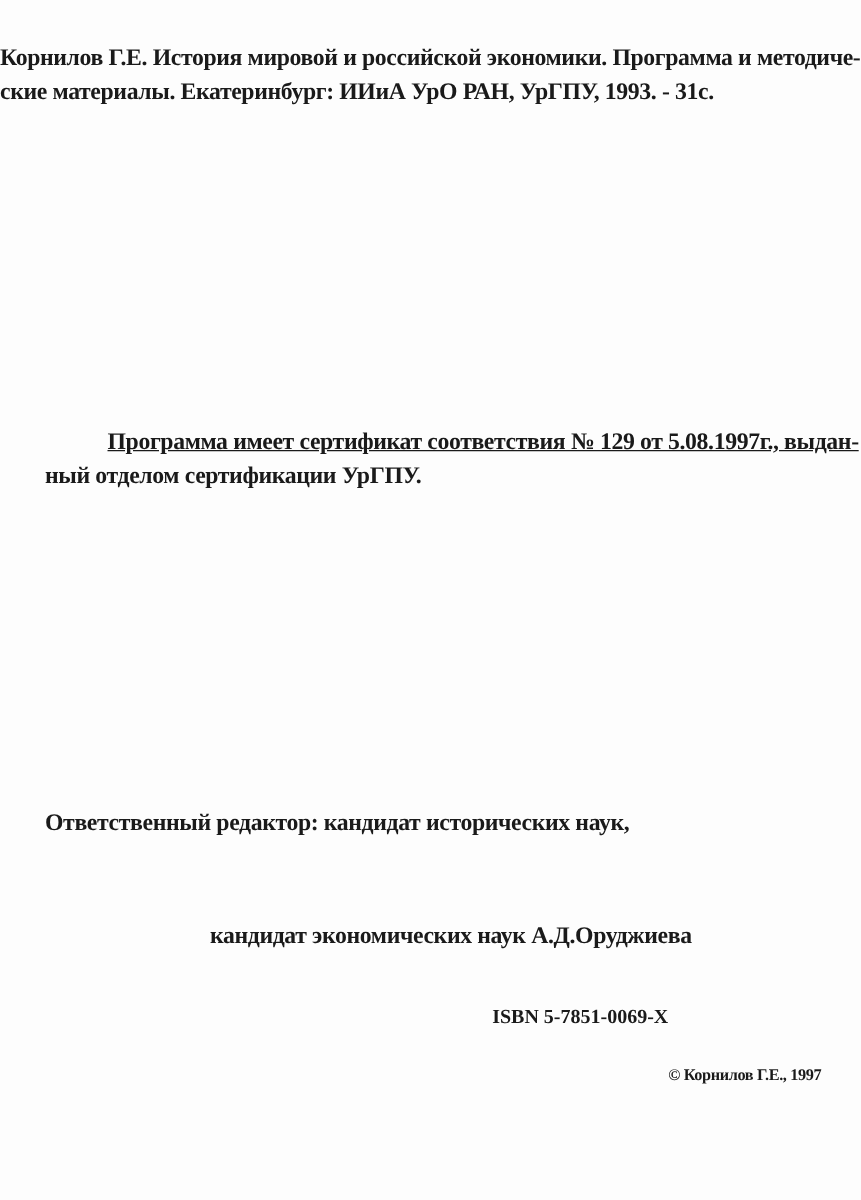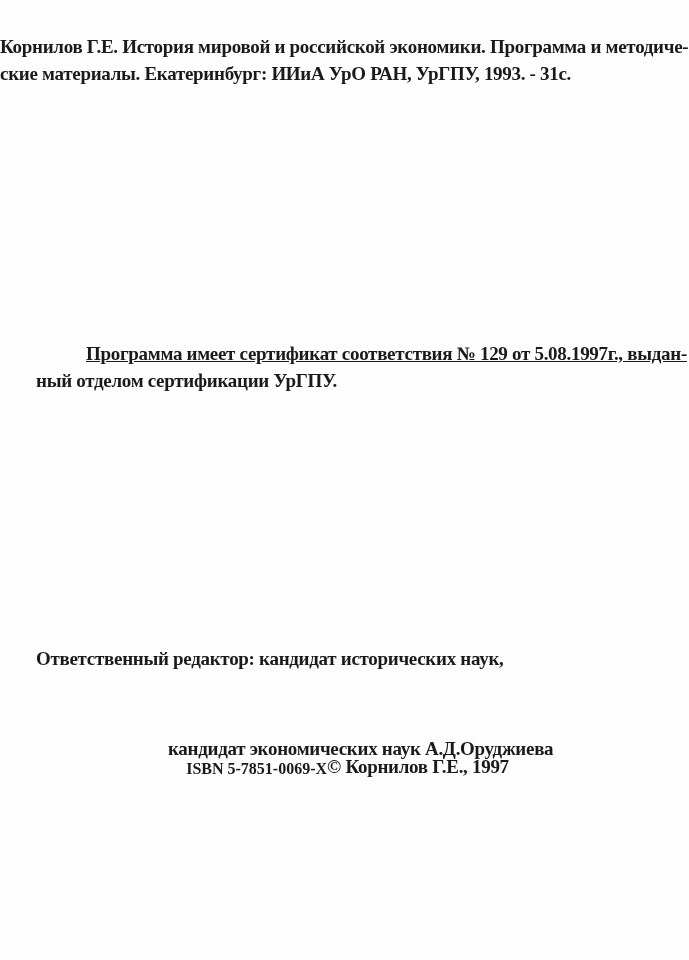--- a/index.html
+++ b/index.html
@@ -58,37 +58,38 @@
     top: 735px;
     left: 36px;
     right: 30px;
   }
   .reviewers .line-offset {
     padding-left: 132px;
   }
   
   .footer {
     position: absolute;
-    top: 755px;
+    top: 800px;
     left: 38px;
     right: 32px;
     display: flex;
-    justify-content: center;
+    justify-content: flex-end;
     align-items: flex-start;
   }
   .isbn {
     font-size: 16px;
     line-height: 24px;
     letter-spacing: 0;
     padding-top: 2px;
   }
   .copyright {
-    font-size: 19px;
+    font-size: 13px;
     line-height: 24px;
     letter-spacing: -0.3px;
+    margin-top: 48px;
   }
 </style>
 </head>
 <body>
 
 <div class="page">
 
   <div class="citation">
     <div class="textline">Корнилов Г.Е. История мировой и российской экономики. Программа и методиче-</div>
     <div class="textline">ские материалы. Екатеринбург: ИИиА УрО РАН, УрГПУ, 1993. - 31с.</div>

